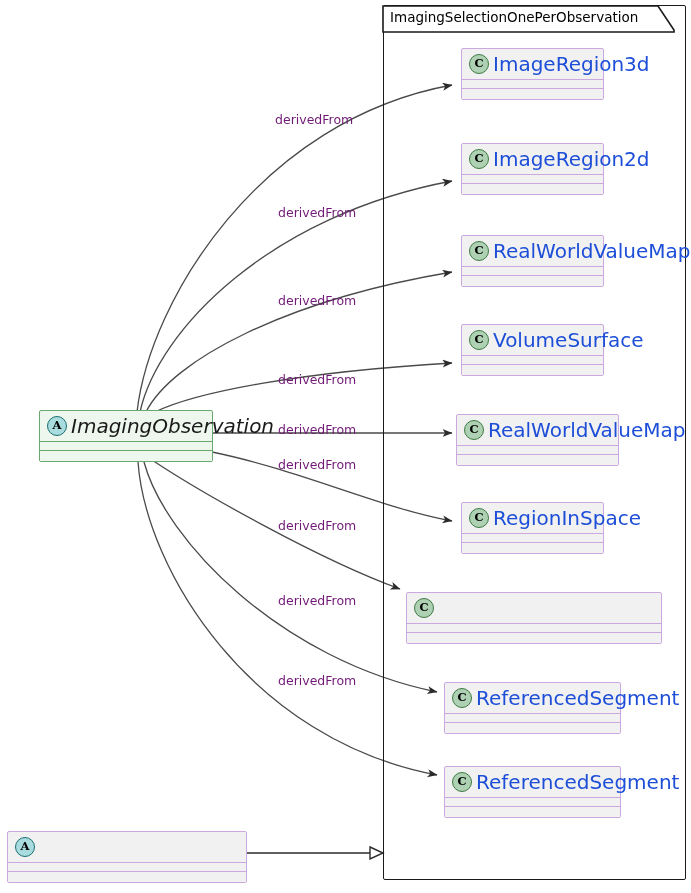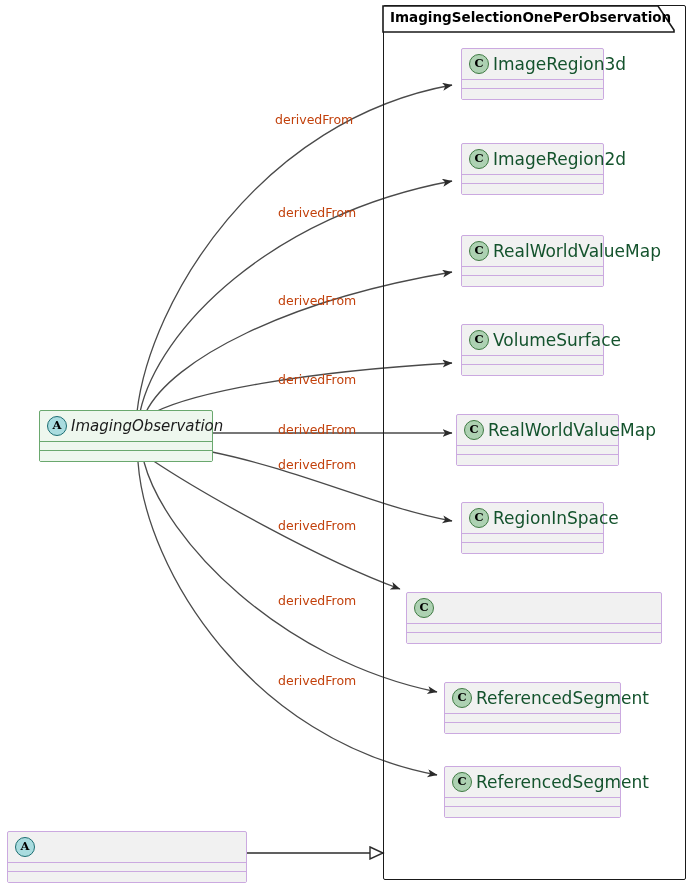--- a/index.html
+++ b/index.html
@@ -35,21 +35,21 @@
     box-sizing: border-box;
     border: 1.6px solid #1a1a1a;
     background: transparent;
     border-radius: 2px;
   }
   .package-title {
     position: absolute;
     left: 390px;
     top: 9px;
     font-size: 13.5px;
-    font-weight: bold;
+    font-weight: normal;
     color: #000000;
     letter-spacing: 0px;
     white-space: nowrap;
   }
   
   .cbox {
     position: absolute;
     box-sizing: border-box;
     background: #f1f1f1;
     border: 1.2px solid #cba9e0;
@@ -69,22 +69,22 @@
     height: 9px;
     box-sizing: border-box;
     border-bottom: 1.2px solid #cba9e0;
     background: #f1f1f1;
   }
   .cbox .compartment.last {
     border-bottom: none;
     height: 10px;
   }
   .cname {
-    font-size: 17px;
-    color: #14532d;
+    font-size: 20px;
+    color: #1d4ed8;
     margin-left: 4px;
   }
   
   .badge {
     flex: 0 0 auto;
     width: 18px;
     height: 18px;
     border-radius: 50%;
     display: inline-flex;
     align-items: center;
@@ -130,30 +130,30 @@
     align-items: center;
     padding-left: 7px;
     white-space: nowrap;
   }
   .abox .compartment {
     height: 9px;
     box-sizing: border-box;
   }
   .abox .compartment.last { border-bottom: none; height: 10px; }
   .aname {
-    font-size: 15px;
+    font-size: 20px;
     font-style: italic;
     color: #1a1a1a;
     margin-left: 4px;
   }
   
   .edge-label {
     position: absolute;
     font-size: 12.5px;
-    color: #c2410c;
+    color: #701a75;
     white-space: nowrap;
     background: transparent;
   }
 </style>
 </head>
 <body>
 
 <div id="canvas">
 
   <svg class="layer" viewBox="0 0 691 893">

